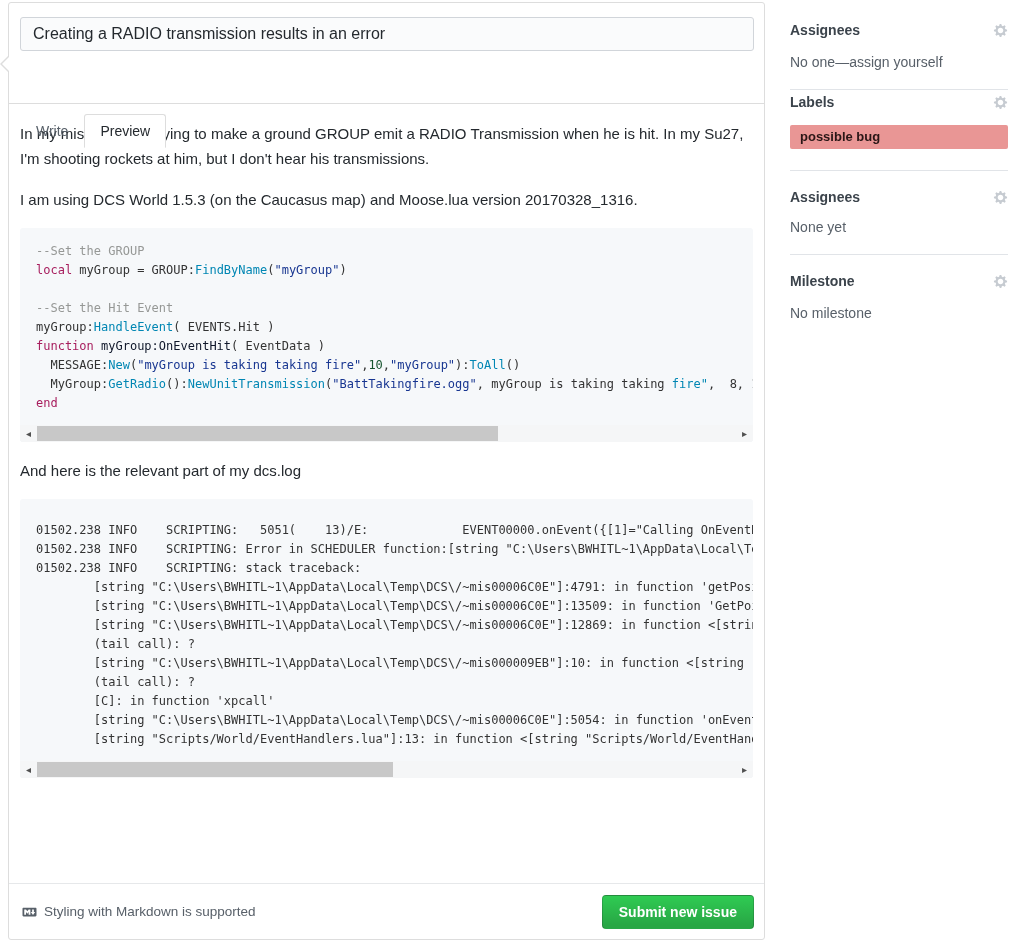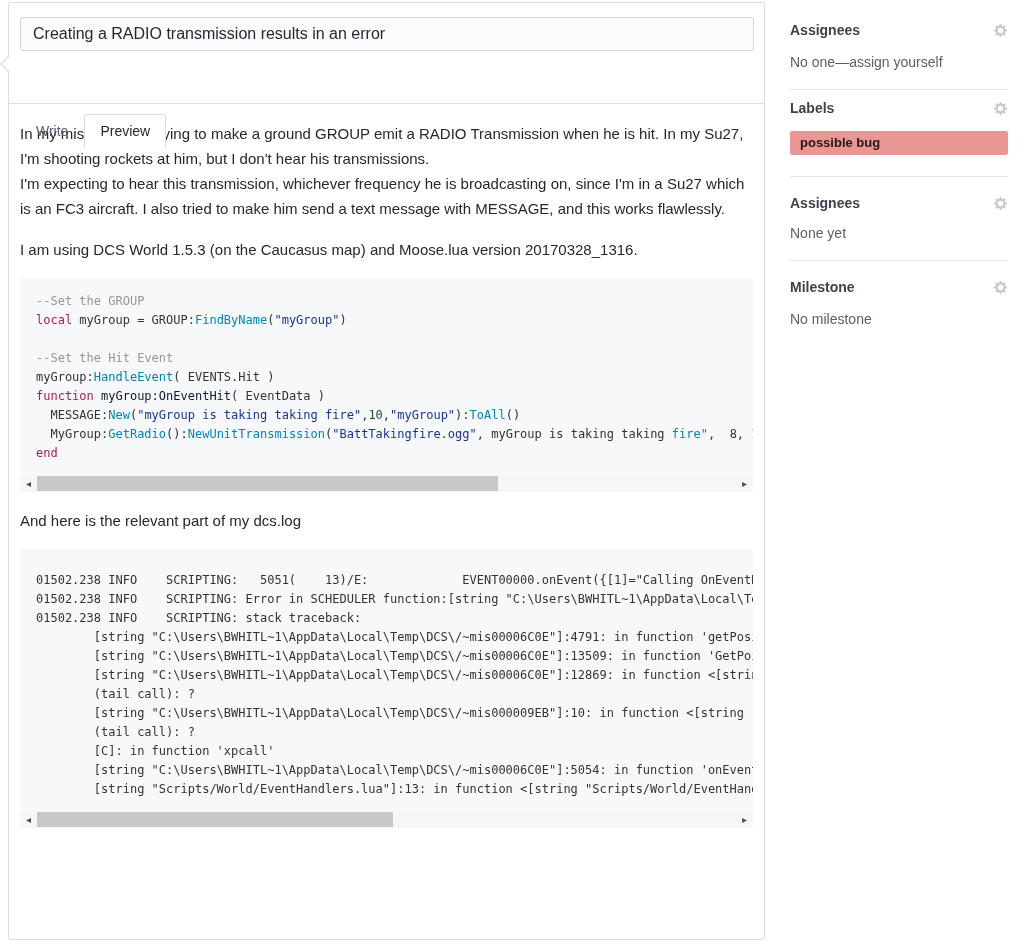--- a/index.html
+++ b/index.html
@@ -42,38 +42,38 @@
   .submit-btn { margin-left: auto; background: linear-gradient(-180deg, #2fcb53, #28a745 90%); border: 1px solid rgba(27,31,35,.2); border-radius: 4px; color: #fff; font-weight: bold; font-size: 14px; padding: 8px 16px; font-family: "Liberation Sans", sans-serif; cursor: pointer; }
 
   
   .sidebar { position: absolute; left: 790px; top: 0; width: 218px; font-size: 14px; }
   .sb-section-head { display: flex; align-items: center; justify-content: space-between; font-weight: bold; color: #3b434b; }
   .sb-value { margin-top: 16px; color: #586069; }
   .sb-link { color: #586069; cursor: pointer; }
   .sb-divider { border: 0; border-top: 1px solid #e1e4e8; margin-top: 19px; }
   .gear { width: 15px; height: 15px; cursor: pointer; flex: none; }
   .label-chip { margin-top: 15px; height: 24px; line-height: 24px; padding: 0 10px; border-radius: 2px; font-size: 13px; color: #2a1616; font-weight: bold; }
-  .mt22 { margin-top: 22px; } .mt20 { margin-top: 10px; } .mt18 { margin-top: 18px; }
+  .mt22 { margin-top: 22px; } .mt20 { margin-top: 4px; } .mt18 { margin-top: 18px; }
 </style>
 </head>
 <body>
 
 <div class="main-box">
   <div class="caret-outer"></div>
   <div class="caret-inner"></div>
 
   <input class="title-input" type="text" value="Creating a RADIO transmission results in an error" style="">
 
   <div class="tab-nav">
     <span class="tab">Write</span><span class="tab active">Preview</span>
   </div>
 
   <div class="preview-body">
     <p><span>In my mission, I am trying to make a ground GROUP emit a RADIO Transmission when he is hit. In my Su27, I'm shooting rockets at him, but I don't hear his transmissions.</span><br>
-    <span>I'm expecting to hear this transmission, whichever frequency he is broadcasting on, since I'm in a Su27 which is an FC3 aircraft. I also tried to make him send a text message with MESSAGE, and this works flawlessly.</span></p>
+    </p>
 
     <p>I am using DCS World 1.5.3 (on the Caucasus map) and Moose.lua version 20170328_1316.</p>
 
 
     <div class="code-block">
       <div class="code-lines"><div class="code-line"><span class="tok-cmt">--Set the GROUP</span></div><div class="code-line"><span class="tok-kw">local</span><span class="tok-plain"> myGroup = GROUP:</span><span class="tok-fn">FindByName</span><span class="tok-plain">(</span><span class="tok-str">"myGroup"</span><span class="tok-plain">)</span></div><div class="code-line"><span class="tok-plain"></span></div><div class="code-line"><span class="tok-cmt">--Set the Hit Event</span></div><div class="code-line"><span class="tok-plain">myGroup:</span><span class="tok-fn">HandleEvent</span><span class="tok-plain">( EVENTS.Hit )</span></div><div class="code-line"><span class="tok-kw">function</span><span class="tok-fnd"> myGroup:OnEventHit</span><span class="tok-plain">( EventData )</span></div><div class="code-line"><span class="tok-plain">  MESSAGE:</span><span class="tok-fn">New</span><span class="tok-plain">(</span><span class="tok-str">"myGroup is taking taking fire"</span><span class="tok-plain">,</span><span class="tok-num">10</span><span class="tok-plain">,</span><span class="tok-str">"myGroup"</span><span class="tok-plain">):</span><span class="tok-fn">ToAll</span><span class="tok-plain">()</span></div><div class="code-line"><span class="tok-plain">  MyGroup:</span><span class="tok-fn">GetRadio</span><span class="tok-plain">():</span><span class="tok-fn">NewUnitTransmission</span><span class="tok-plain">(</span><span class="tok-str">"BattTakingfire.ogg"</span><span class="tok-plain">, myGroup is taking taking </span><span class="tok-fn">fire"</span><span class="tok-plain">,  8, 122</span></div><div class="code-line"><span class="tok-kw">end</span></div></div>
       <div class="hscrollbar" style="margin-left:-16px;">
         <span class="sb-arrow">◂</span>
         <div class="sb-track">
           <div class="sb-thumb" style="left:0;width:66%"></div>
@@ -100,20 +100,29 @@
       <div class="hscrollbar" style="margin-left:-16px;">
         <span class="sb-arrow">◂</span>
         <div class="sb-track">
           <div class="sb-thumb" style="left:0;width:51%"></div>
         </div>
         <span class="sb-arrow">▸</span>
       </div>
     </div>
   </div>
 
+  <div class="footer">
+    <span class="md-note">
+      <svg class="md-icon" width="17" height="14" viewBox="0 0 16 16">
+          <path fill="#586069" d="M14.85 3H1.15C.52 3 0 3.52 0 4.15v7.69C0 12.48.52 13 1.15 13h13.69c.64 0 1.15-.52 1.15-1.15v-7.7C16 3.52 15.48 3 14.85 3zM9 11H7V8L5.5 9.92 4 8v3H2V5h2l1.5 2L7 5h2v6zm2.99.5L9.5 8H11V5h2v3h1.5l-2.51 3.5z"></path>
+        </svg>
+      <span>Styling with Markdown is supported</span>
+    </span>
+    <button class="submit-btn">Submit new issue</button>
+  </div>
 </div>
 
 <div class="sidebar">
 
   <div class="sb-section-head mt22">
     <span>Assignees</span>
     <svg class="gear" viewBox="0 0 14 16">
         <path fill="#c6cbd1" d="M14 8.77v-1.6l-1.94-.64-.45-1.09.88-1.84-1.13-1.13-1.81.91-1.09-.45-.69-1.92h-1.6l-.63 1.94-1.11.45-1.84-.88-1.13 1.13.91 1.81-.45 1.09L0 7.23v1.59l1.94.64.45 1.09-.88 1.84 1.13 1.13 1.81-.91 1.09.45.69 1.92h1.59l.63-1.94 1.11-.45 1.84.88 1.13-1.13-.92-1.81.47-1.09L14 8.75v.02zM7 11c-1.66 0-3-1.34-3-3s1.34-3 3-3 3 1.34 3 3-1.34 3-3 3z"></path>
       </svg>
   </div>

